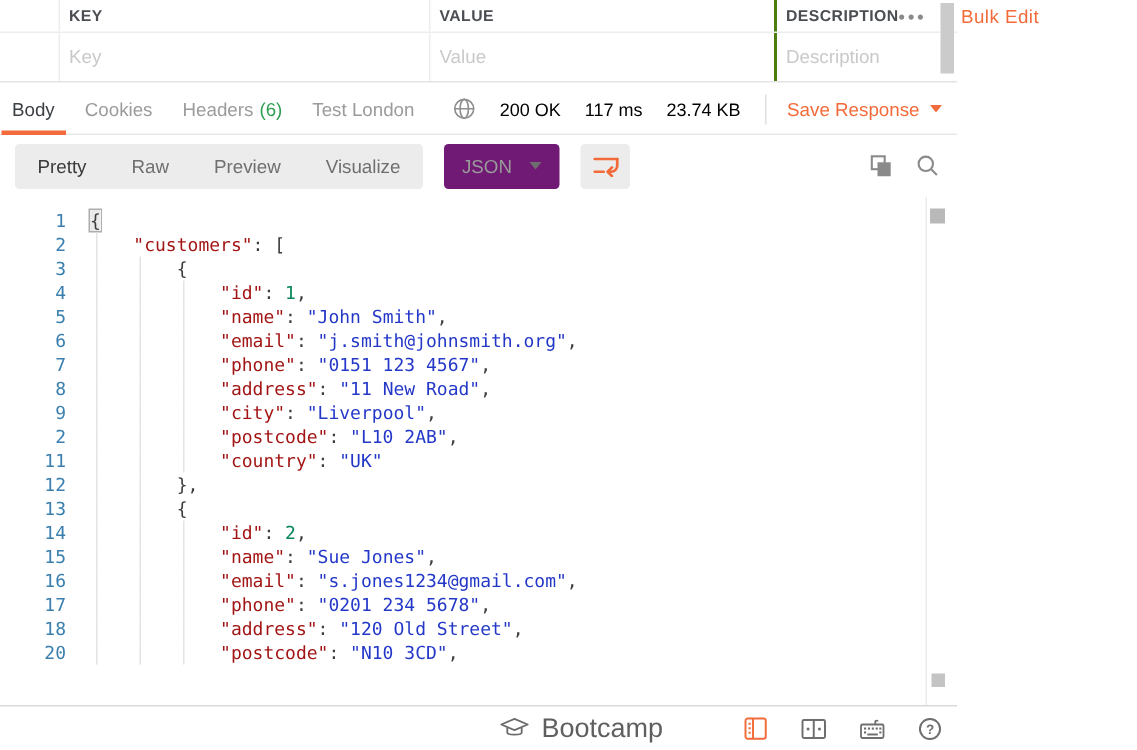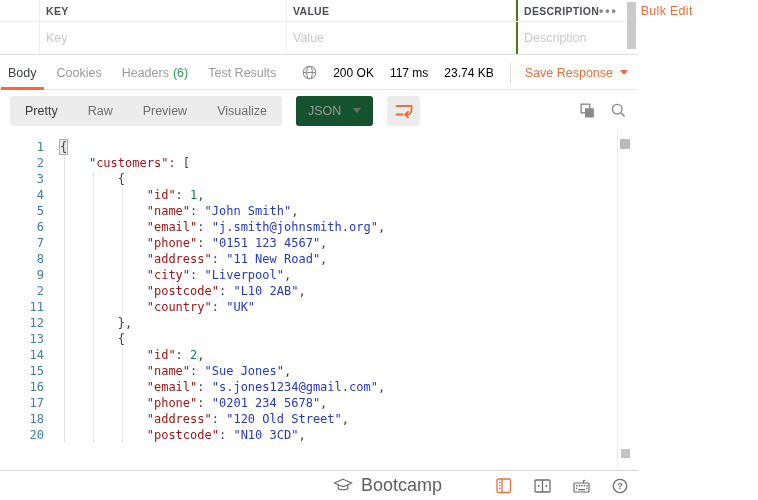--- a/index.html
+++ b/index.html
@@ -45,21 +45,21 @@
   .caret { width:0; height:0; border-left:4px solid transparent; border-right:4px solid transparent;
            border-top:5px solid #f26b3a; margin-left:7px; }
 
   
   .toolbar { position:absolute; top:90px; left:0; right:0; height:41px; display:flex;
              align-items:center; padding-left:10px; }
   .seg { display:flex; align-items:center; background:#ececec; border-radius:3px; height:30px;
          font-size:12.5px; color:#6f6f6f; }
   .seg span { padding:0 15px; cursor:pointer; }
   .seg span.active { color:#3a3a3a; }
-  .lang-dd { margin-left:14px; height:30px; background:#14532d; border-radius:3px; display:flex;
+  .lang-dd { margin-left:14px; height:30px; background:#701a75; border-radius:3px; display:flex;
              align-items:center; padding:0 12px; font-size:12.5px; color:#9a9a9a; cursor:pointer; }
   .lang-dd .caret { border-top-color:#6e6e6e; margin-left:12px; }
   .wrap-btn { margin-left:14px; width:33px; height:30px; background:#ececec; border-radius:3px;
               display:flex; align-items:center; justify-content:center; color:#f26b3a; cursor:pointer; }
   .tb-right { margin-left:auto; display:flex; align-items:center; padding-right:12px; }
   .tb-icon { color:#8a8a8a; display:flex; margin-left:16px; cursor:pointer; }
 
   
   .code { position:absolute; top:131px; left:0; right:0; bottom:30px; overflow:hidden;
           padding-top:8px; font-family:"DejaVu Sans Mono", monospace; font-size:12px;
@@ -124,21 +124,21 @@
       <span>Body</span>
     </div>
     <div class="tab">
       <span>Cookies</span>
     </div>
     <div class="tab">
       <span>Headers</span>
       <span class="count">(6)</span>
     </div>
     <div class="tab">
-      <span>Test Results</span>
+      <span>Test London</span>
     </div>
     <div class="resp-meta">
       <span class="globe">
         <svg width="15" height="15" viewBox="0 0 15 15" fill="none" stroke="currentColor" stroke-width="1.1">
           <circle cx="7.5" cy="7.5" r="6.3"></circle>
           <ellipse cx="7.5" cy="7.5" rx="2.8" ry="6.3"></ellipse>
           <line x1="1.2" y1="7.5" x2="13.8" y2="7.5"></line>
         </svg>
       </span>
       <span class="g">200 OK</span>

